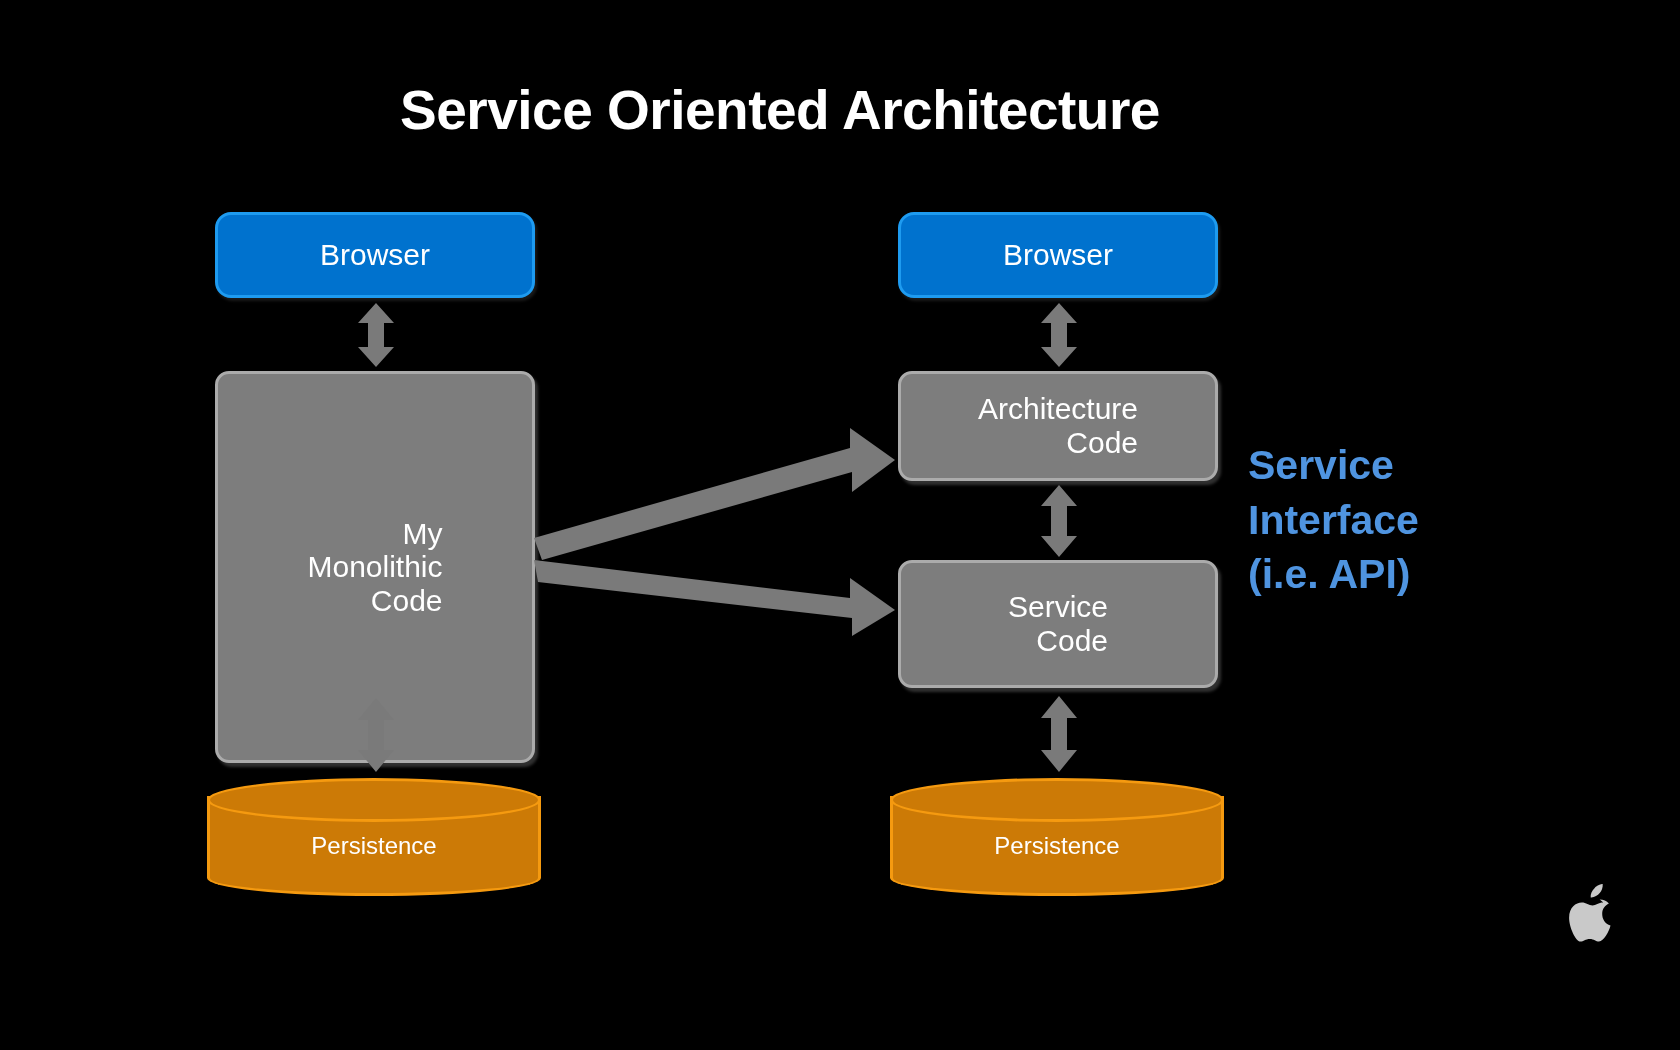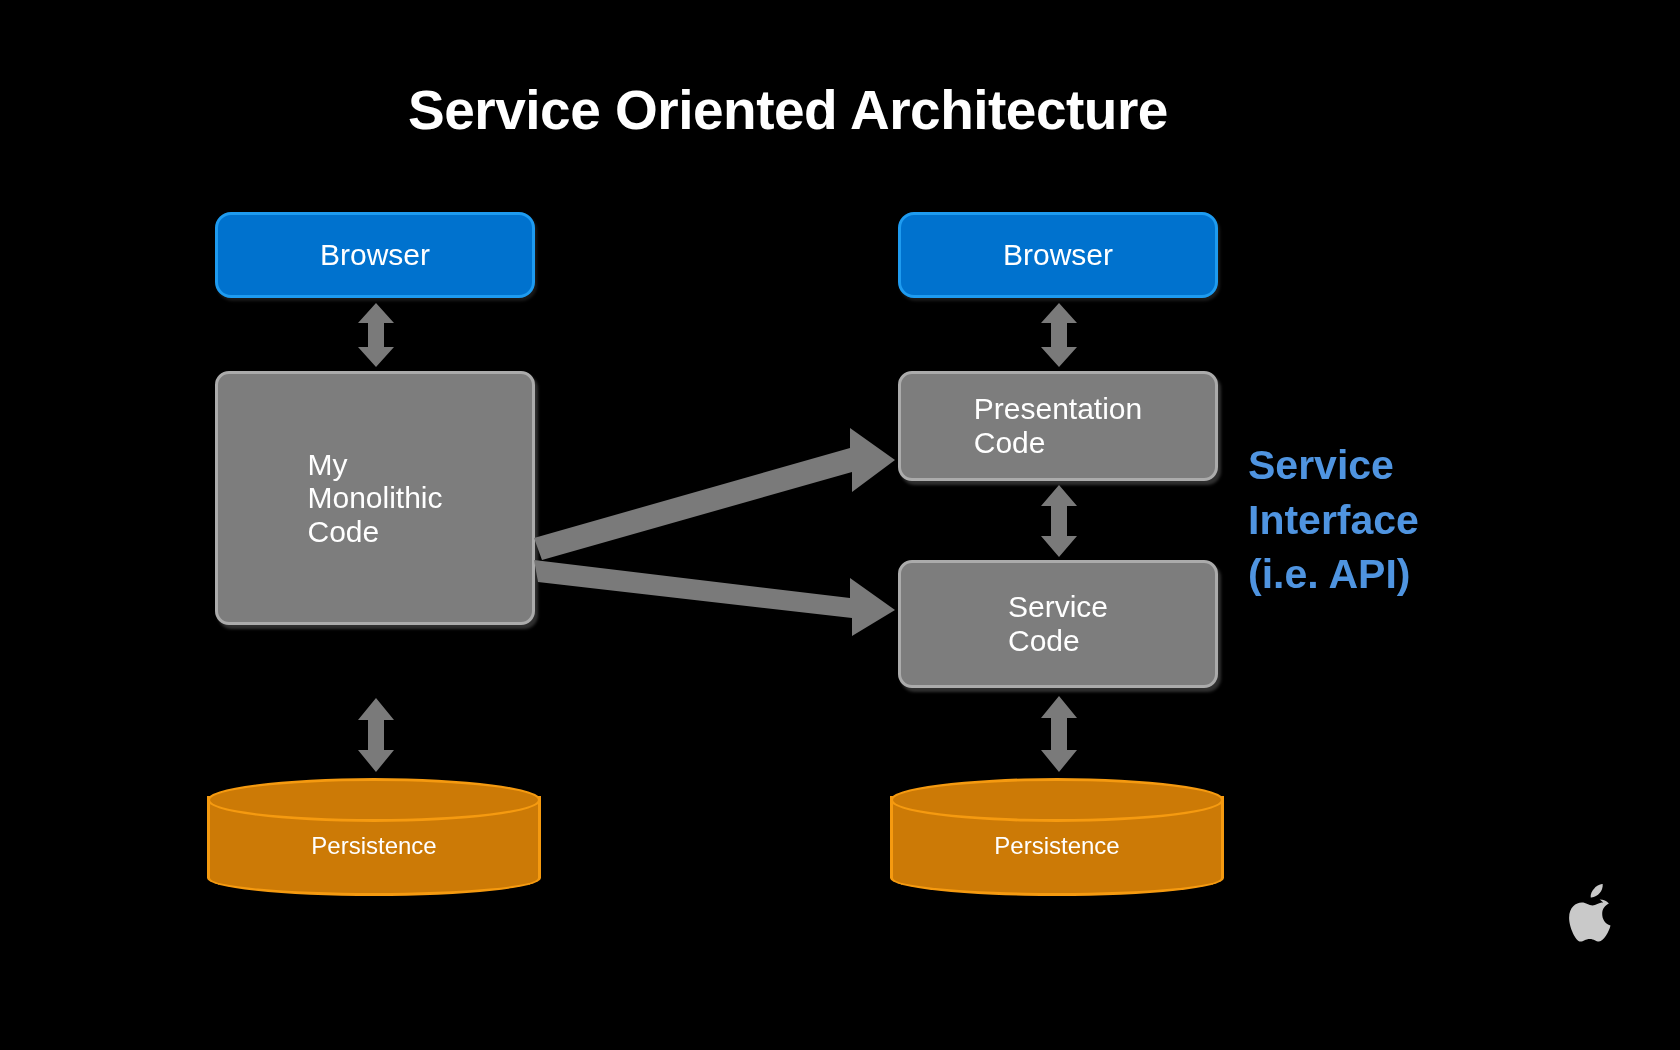--- a/index.html
+++ b/index.html
@@ -4,27 +4,27 @@
 <style>
   html,body{margin:0;padding:0;background:#000;}
   body{width:1680px;height:1050px;position:relative;overflow:hidden;
        font-family:"Liberation Sans","DejaVu Sans",sans-serif;}
   #slide{position:absolute;inset:0;background:#000;}
 
   
   .title{
     position:absolute;left:0;top:82px;width:1560px;text-align:center;
     color:#ffffff;font-size:55px;font-weight:bold;letter-spacing:-0.5px;
-    line-height:1.05;white-space:nowrap;padding-left:8px;
+    line-height:1.05;white-space:nowrap;
   }
 
   
   .node{
     position:absolute;box-sizing:border-box;display:flex;
-    align-items:center;justify-content:center;text-align:left;
+    align-items:center;justify-content:center;text-align:right;
     color:#ffffff;line-height:1.12;
   }
   .browser{
     background:#0072ce;border:3px solid #1e9bf0;border-radius:16px;
     font-size:30px;font-weight:normal;
     box-shadow:2px 3px 3px rgba(255,255,255,0.10);
   }
   .graybox{
     background:#7d7d7d;border:3px solid #ababab;border-radius:14px;
     font-size:30px;font-weight:normal;
@@ -75,21 +75,21 @@
   <div class="node browser" style="left:215px;top:212px;width:320px;height:86px;">
     <span>Browser</span>
   </div>
 
   <div class="vdarrow" style="left:354px;top:303px;">
     <svg width="44" height="64" viewBox="0 0 44 64">
       <polygon points="22,0 40,20 30,20 30,44 40,44 22,64 4,44 14,44 14,20 4,20" fill="#7a7a7a"></polygon>
     </svg>
   </div>
 
-  <div class="node graybox" style="left:215px;top:371px;width:320px;height:254px;">
+  <div class="node graybox" style="left:215px;top:371px;width:320px;height:392px;">
     <span style="white-space:pre-line">My
 Monolithic
 Code</span>
   </div>
 
   <div class="vdarrow" style="left:354px;top:698px;">
     <svg width="44" height="74" viewBox="0 0 44 74">
       <polygon points="22,0 40,22 30,22 30,52 40,52 22,74 4,52 14,52 14,22 4,22" fill="#7a7a7a"></polygon>
     </svg>
   </div>
@@ -113,21 +113,21 @@
     <span>Browser</span>
   </div>
 
   <div class="vdarrow" style="left:1037px;top:303px;">
     <svg width="44" height="64" viewBox="0 0 44 64">
       <polygon points="22,0 40,20 30,20 30,44 40,44 22,64 4,44 14,44 14,20 4,20" fill="#7a7a7a"></polygon>
     </svg>
   </div>
 
   <div class="node graybox" style="left:898px;top:371px;width:320px;height:110px;">
-    <span style="white-space:pre-line">Presentation
+    <span style="white-space:pre-line">Architecture
 Code</span>
   </div>
 
   <div class="vdarrow" style="left:1037px;top:485px;">
     <svg width="44" height="72" viewBox="0 0 44 72">
       <polygon points="22,0 40,21 30,21 30,51 40,51 22,72 4,51 14,51 14,21 4,21" fill="#7a7a7a"></polygon>
     </svg>
   </div>
 
   <div class="node graybox" style="left:898px;top:560px;width:320px;height:128px;">

